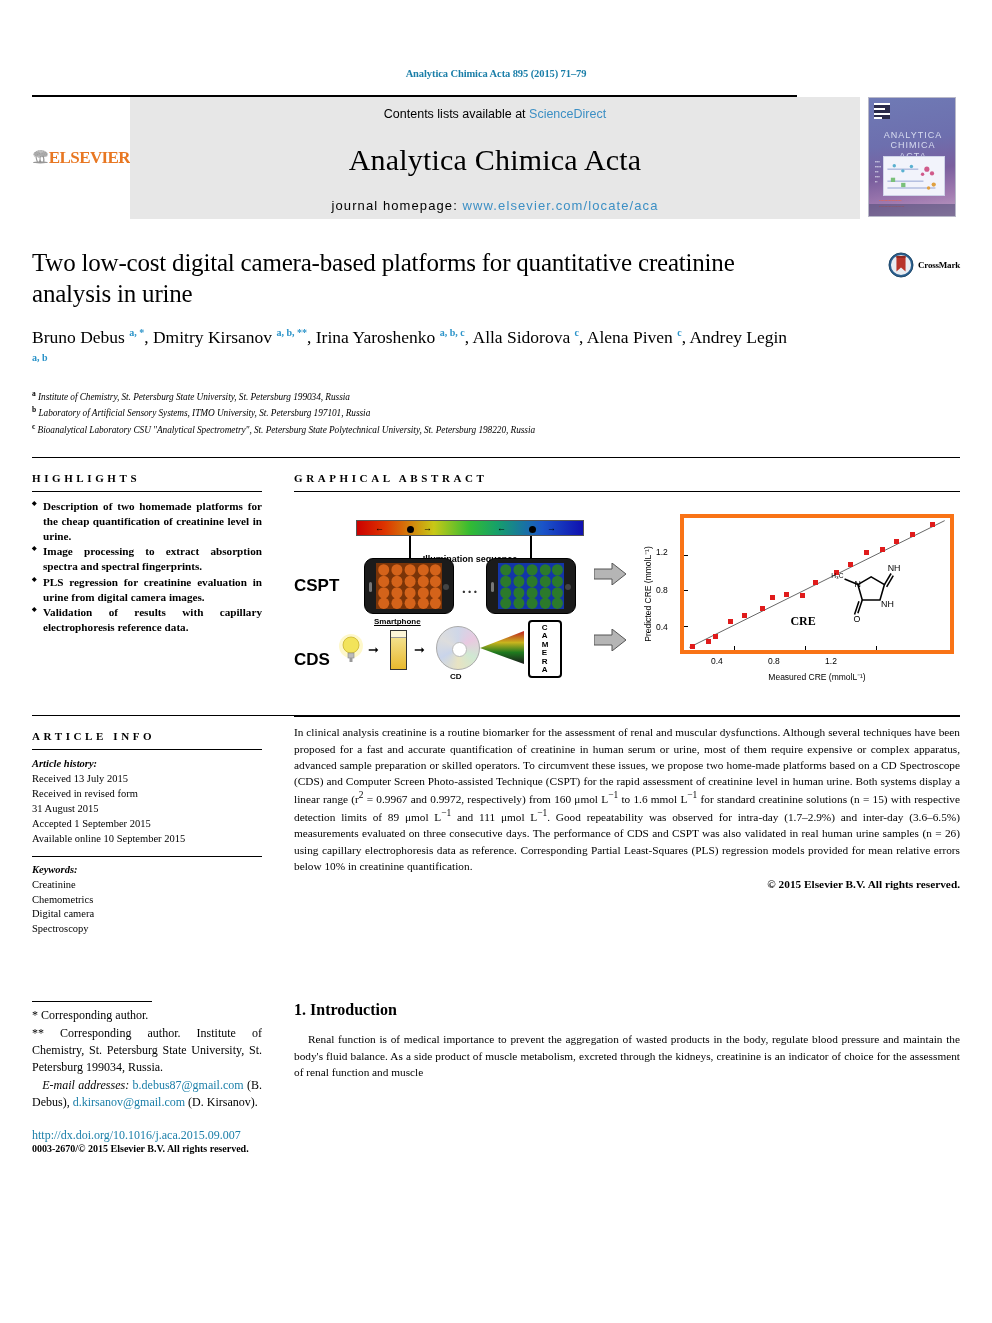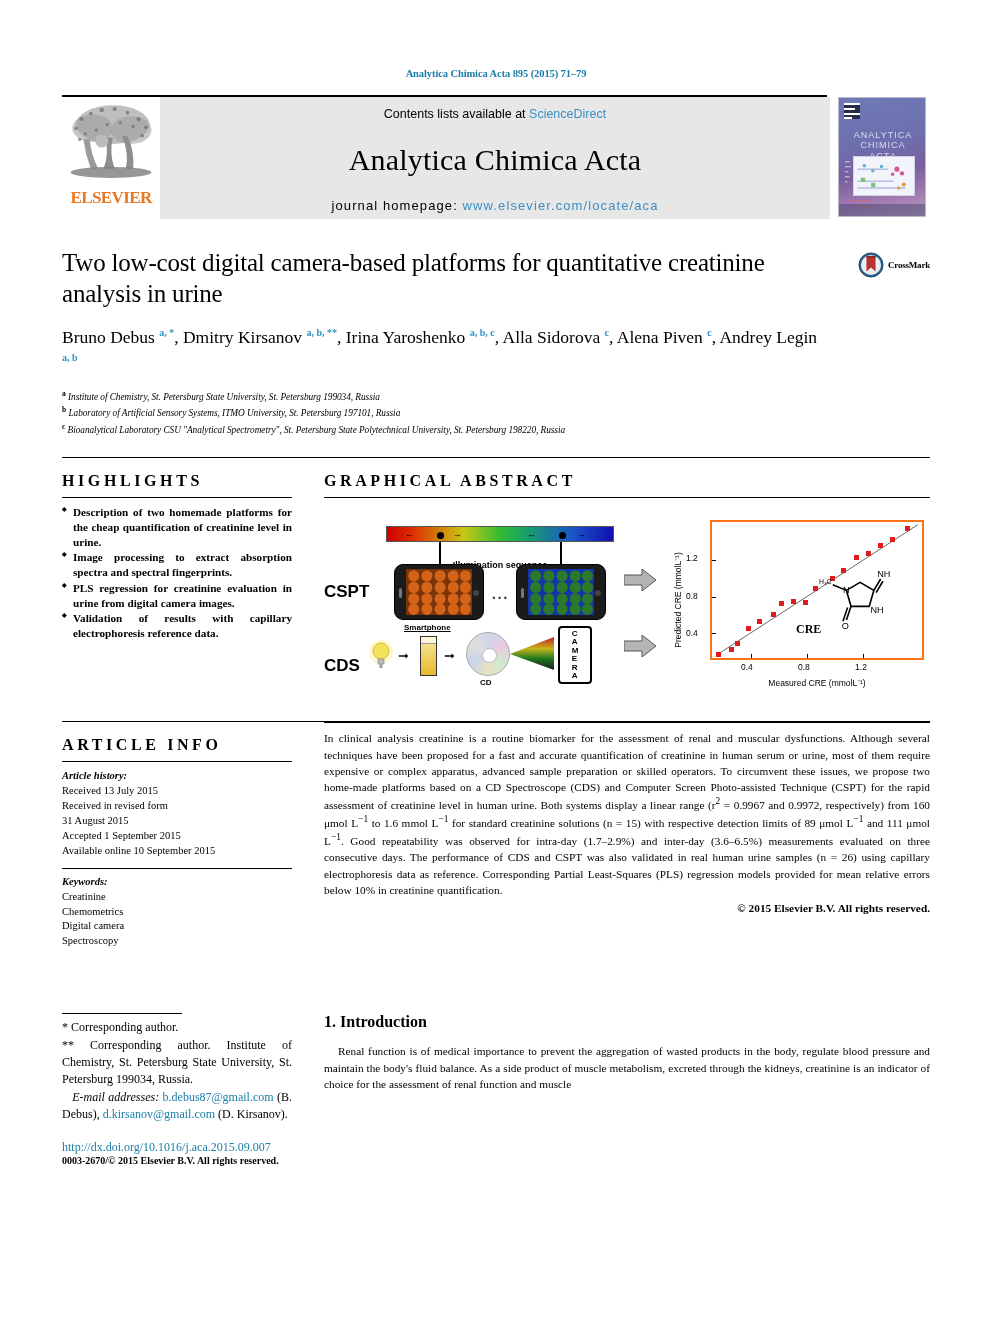--- a/index.html
+++ b/index.html
@@ -5,40 +5,40 @@
   * { box-sizing: border-box; }
   html, body { margin: 0; padding: 0; }
   body {
     width: 992px; height: 1323px;
     background: #ffffff;
     font-family: "Liberation Serif", serif;
     color: #000;
     position: relative;
     overflow: hidden;
   }
-  .page { position: relative; width: 992px; height: 1323px; padding: 0 62px; }
+  .page { position: relative; width: 992px; height: 1323px; padding: 0 32px; }
 
   
   .runhead {
     text-align: center;
     font-family: "Liberation Serif", serif;
     font-weight: bold;
     font-size: 10.5px;
     color: #1a7ea8;
     letter-spacing: -0.1px;
     padding-top: 68px;
   }
 
   
   .masthead { margin-top: 16px; position: relative; height: 125px; }
   .masthead-rule { border-top: 2.5px solid #000; width: 765px; }
   .mast-inner { display: flex; height: 122px; align-items: stretch; }
   .elsevier-block {
     width: 98px; flex: 0 0 98px;
-    display: flex; flex-direction: column; justify-content: flex-start;
+    display: flex; flex-direction: row; justify-content: center;
     align-items: center; padding-bottom: 2px;
   }
   .tree-svg { width: 92px; height: 92px; }
   .elsevier-word {
     font-family: "Liberation Serif", serif;
     font-size: 17px; font-weight: bold; color: #E87722;
     letter-spacing: -0.6px; line-height: 1;
   }
   .mast-center {
     flex: 1 1 auto; background: #e7e7e7;
@@ -103,21 +103,21 @@
   .affils sup { font-style: normal; font-weight: bold; font-size: 7.5px; }
 
   
   .sec-rule-top { border-top: 1px solid #000; margin-top: 20px; }
   .cols { display: flex; gap: 0; }
   .col-left { width: 252px; flex: 0 0 252px; padding-right: 22px; }
   .col-right { flex: 1 1 auto; padding-left: 10px; }
 
   .sec-head {
     font-family: "Liberation Serif", serif; font-weight: bold;
-    font-size: 16px; letter-spacing: 3.6px; margin: 14px 0 7px 0;
+    font-size: 11px; letter-spacing: 3.6px; margin: 14px 0 7px 0;
   }
   .sec-hr { border-top: 1.4px solid #000; margin-bottom: 7px; }
 
   ul.highlights { list-style: none; margin: 0; padding: 0; }
   ul.highlights li {
     position: relative; padding-left: 11px;
     font-family: "Liberation Serif", serif; font-weight: bold;
     font-size: 11.2px; line-height: 1.33; text-align: justify;
     margin-bottom: 0.5px;
   }
@@ -166,21 +166,21 @@
   .cd { position:absolute; width:44px; height:44px; border-radius:50%;
     background: conic-gradient(#cfd7e8,#e9c9e0,#cfe8d2,#e8e3c2,#c9d4ea,#ddd,#cfd7e8); border:1px solid #aaa;}
   .cd:after{content:"";position:absolute;left:50%;top:50%;width:13px;height:13px;margin:-6.5px 0 0 -6.5px;background:#fff;border-radius:50%;border:1px solid #bbb;}
   .cd-caption{position:absolute;font-family:"Liberation Sans",sans-serif;font-weight:bold;font-size:8px;}
   .camera-box { position:absolute; width:34px; height:58px; border:2px solid #000; border-radius:4px;
     display:flex; align-items:center; justify-content:center; background:#fff;}
   .camera-box span { font-family:"Liberation Sans",sans-serif; font-weight:bold; font-size:8px; line-height:1.05; letter-spacing:0; }
   .arrow-sm { position:absolute; font-size:13px; line-height:1; }
 
   
-  .plot-frame { position:absolute; left:36px; top:10px; right:6px; bottom:30px; border:2px solid #f97316; background:#fff;}
+  .plot-frame { position:absolute; left:36px; top:10px; right:6px; bottom:30px; border:4px solid #f97316; background:#fff;}
   .plot-pt { position:absolute; width:5px; height:5px; background:#e01b1b; }
   .ylab { position:absolute; left:-2px; top:50%; transform: rotate(-90deg) translateX(-50%); transform-origin: left top;
      font-family:"Liberation Sans",sans-serif; font-size:8.5px; white-space:nowrap;}
   .xlab { position:absolute; bottom:2px; left:36px; right:6px; text-align:center;
      font-family:"Liberation Sans",sans-serif; font-size:8.5px;}
   .tickl { position:absolute; font-family:"Liberation Sans",sans-serif; font-size:8.5px;}
   .cre-word { position:absolute; font-family:"Liberation Serif",serif; font-weight:bold; font-size:12px;}
 
   
   .ai-line { font-family:"Liberation Serif",serif; font-size:10.5px; line-height:1.42; }

